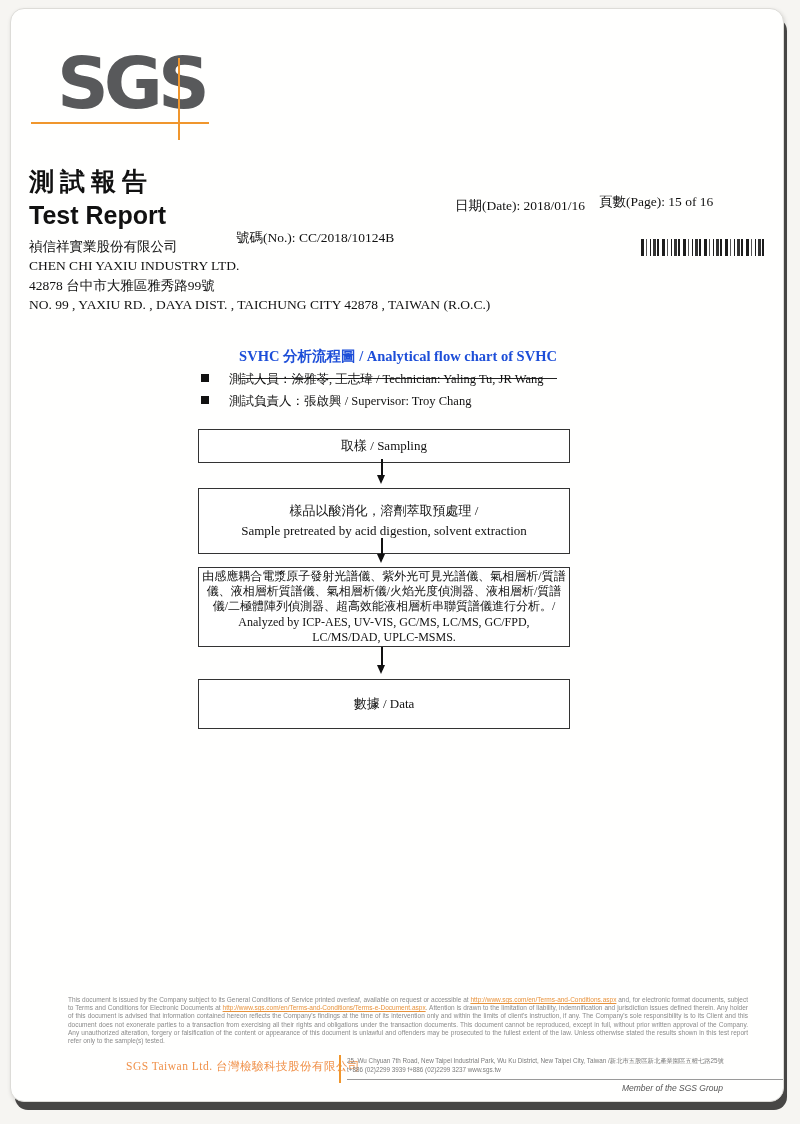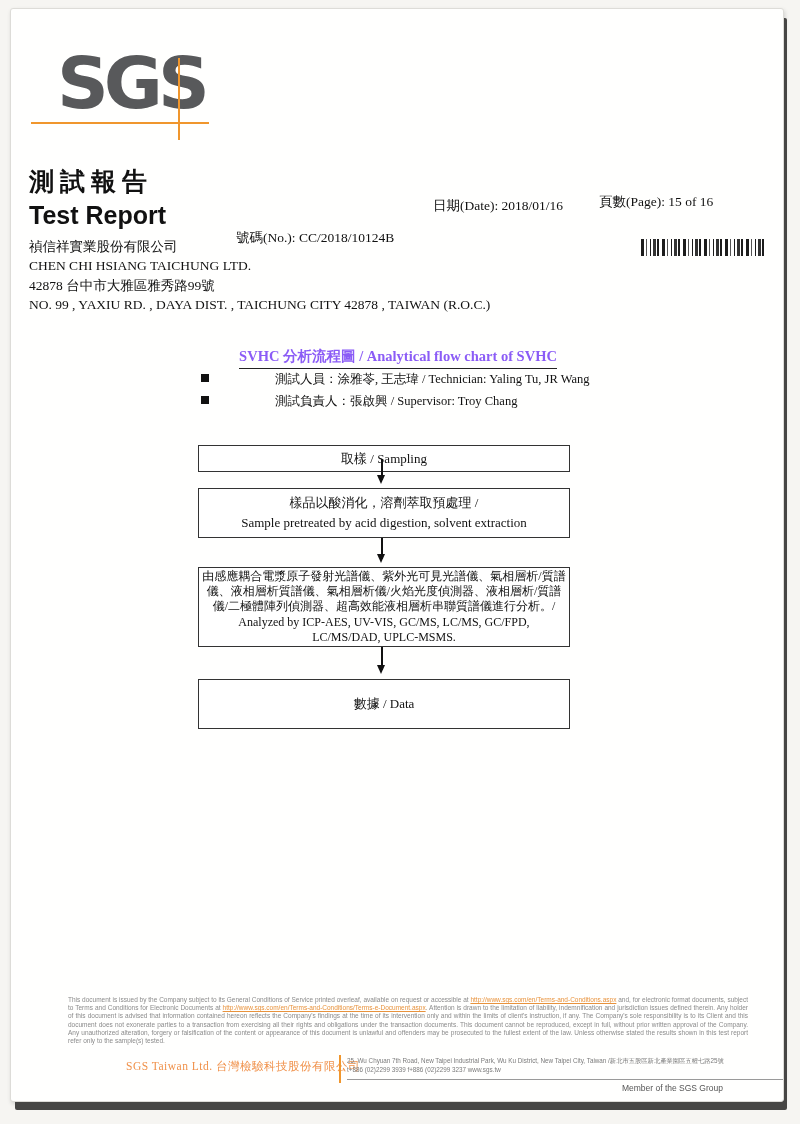--- a/index.html
+++ b/index.html
@@ -1,62 +1,62 @@
 <!DOCTYPE html>
 <html><head>
 <meta charset="utf-8">
 <style>
   * { margin:0; padding:0; box-sizing:border-box; }
   html,body { width:800px; height:1124px; background:#f6f5f2; font-family:"Liberation Serif","DejaVu Serif",serif; }
   .page {
     position:absolute; left:10px; top:8px; width:774px; height:1094px;
-    background:#fffffe; border:1px solid #dddcd8; border-radius:3px;
+    background:#fffffe; border:1px solid #dddcd8; border-radius:14px;
     box-shadow:4px 9px 0 -1px #474645, 1px 2px 4px rgba(0,0,0,.15);
     overflow:hidden;
   }
   .abs { position:absolute; }
 
   
   .logo-text { left:46px; top:38px; font-family:"DejaVu Sans","Liberation Sans",sans-serif;
     font-weight:800; font-size:72px; line-height:1; letter-spacing:-5px; color:#58595b; }
   .logo-hline { left:20px; top:113px; width:178px; height:2px; background:#f0962d; }
   .logo-vline { left:167px; top:49px; width:2px; height:82px; background:#f0962d; }
 
   
   .title-zh { left:18px; top:156px; font-size:25px; font-weight:bold; color:#111; letter-spacing:6px; }
   .title-en { left:18px; top:192px; font-family:"Liberation Sans","DejaVu Sans",sans-serif;
     font-size:25px; font-weight:bold; color:#111; }
   .meta { top:188px; font-size:13.5px; color:#111; }
   .meta-no { left:225px;margin-top:32px; }
-  .meta-date { left:422px;text-align:right; }
+  .meta-date { left:444px;text-align:right; }
   .meta-page { left:588px; top:184px; }
 
   
   .client { left:18px; top:228px; font-size:13.5px; color:#111; line-height:19.3px; }
 
   
   .barcode { left:630px; top:230px; width:124px; height:17px;
     background:repeating-linear-gradient(90deg,
       #1c1c1c 0 3px, #fff 3px 5px, #555 5px 6px, #fff 6px 9px,
       #1c1c1c 9px 10px, #fff 10px 12px, #333 12px 15px, #fff 15px 16px,
       #1c1c1c 16px 18px, #fff 18px 21px); }
 
   
   .fc-title-wrap { left:0; top:338px; width:774px; text-align:center; }
-  .fc-title { display:inline-block; font-size:14.5px; font-weight:bold; color:#8b5cf6;
-    border-bottom:1.5px solid #222; padding-bottom:2px; }
-  .bullet-row { left:190px; width:420px; font-size:12.5px; color:#111; display:flex; align-items:flex-start;gap:46px; }
+  .fc-title { display:inline-block; font-size:14.5px; font-weight:bold; color:#1d4ed8;
+    border-bottom:1.5px solid #222; padding-bottom:12px; }
+  .bullet-row { left:190px; width:420px; font-size:12.5px; color:#111; display:flex; align-items:flex-start; }
   .bullet-row .sq { width:8px; height:8px; background:#111; margin:3px 20px 0 0; flex:none; }
   .b1 { top:362px; } .b2 { top:384px; }
 
   .fc-box { left:187px; width:372px; border:1.5px solid #333; background:#fff;
     display:flex; align-items:center; justify-content:center; text-align:center;
     font-size:13px; color:#111; white-space:pre-line; }
-  .box1 { top:436px; height:27px; }
-  .box2 { top:479px; height:50px; line-height:20px; }
+  .box1 { top:420px; height:34px; }
+  .box2 { top:479px; height:66px; line-height:20px; }
   .box3 { top:558px; height:80px; font-size:12px; line-height:15.2px; }
   .box4 { top:670px; height:50px; }
 
   .arrow { left:370px; width:1.5px; background:#111; }
   .arrow::after { content:""; position:absolute; left:-3.6px; bottom:-8px;
     border:4.3px solid transparent; border-top:9px solid #111; }
   .a1 { top:450px; height:21px; }
   .a2 { top:529px; height:21px; }
   .a3 { top:638px; height:23px; }
 
@@ -65,41 +65,41 @@
     font-size:6.5px; line-height:8.2px; color:#8b8b8b; text-align:justify; }
   .disclaimer .link { color:#e8923c; text-decoration:underline; }
 
   
   .ft-company { left:115px; top:1050px; font-size:11.5px; color:#f0914a; letter-spacing:.5px; }
   .ft-divider { left:328px; top:1046px; width:1.5px; height:28px; background:#f0962d; }
   .ft-address { left:336px; top:1047px; width:450px; font-family:"Liberation Sans","DejaVu Sans",sans-serif;
     font-size:6.3px; line-height:9px; color:#7b7b7b; }
   .ft-line { left:336px; top:1070px; width:442px; height:1px; background:#9a9a9a; }
   .ft-member { left:430px; top:1074px; width:282px; text-align:right;
-    font-family:"Liberation Sans","DejaVu Sans",sans-serif; font-size:8.5px; color:#555; }
+    font-family:"Liberation Sans","DejaVu Sans",sans-serif; font-size:8.5px; color:#555;font-style:italic; }
 </style>
 </head>
 <body>
 
 <div class="page">
 
   <div class="abs logo-text">SGS</div>
   <div class="abs logo-hline"></div>
   <div class="abs logo-vline"></div>
 
   <div class="abs title-en">Test Report</div>
   <div class="abs title-zh">測試報告</div>
 
   <div class="abs meta meta-no">號碼(No.): CC/2018/10124B</div>
   <div class="abs meta meta-date">日期(Date): 2018/01/16</div>
   <div class="abs meta meta-page">頁數(Page): 15 of 16</div>
 
   <div class="abs client">
     <div>禎信祥實業股份有限公司</div>
-    <div>CHEN CHI HSIANG TAICHUNG LTD.</div>
+    <div>CHEN CHI YAXIU INDUSTRY LTD.</div>
     <div>42878  台中市大雅區雅秀路99號</div>
     <div>NO. 99 , YAXIU RD. , DAYA DIST. , TAICHUNG CITY 42878 , TAIWAN (R.O.C.)</div>
   </div>
 
   <div class="abs barcode"></div>
 
   <div class="abs fc-title-wrap">
     <span class="fc-title">SVHC 分析流程圖 / Analytical flow chart of SVHC</span>
   </div>
 

